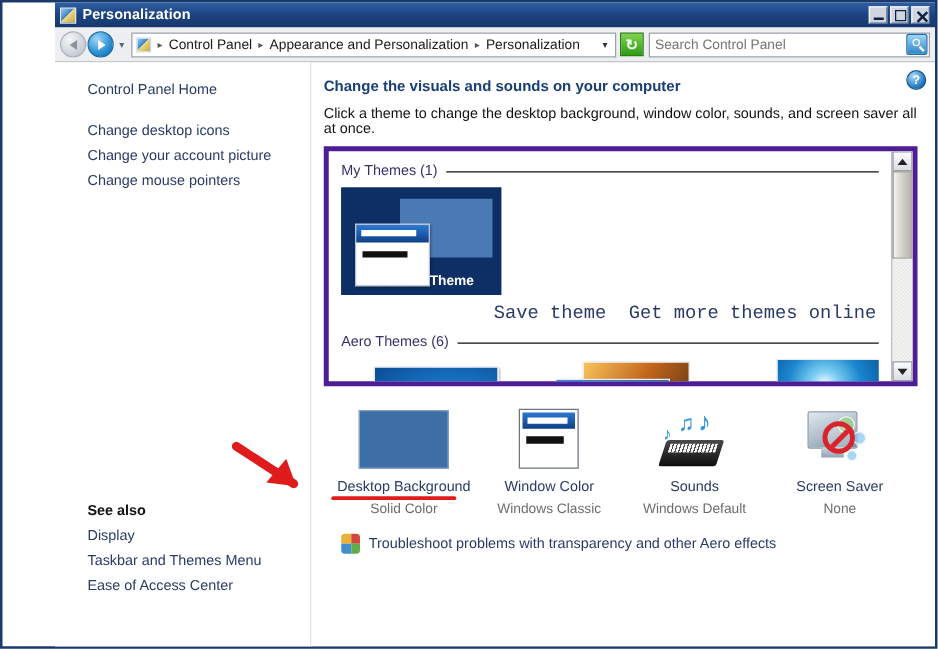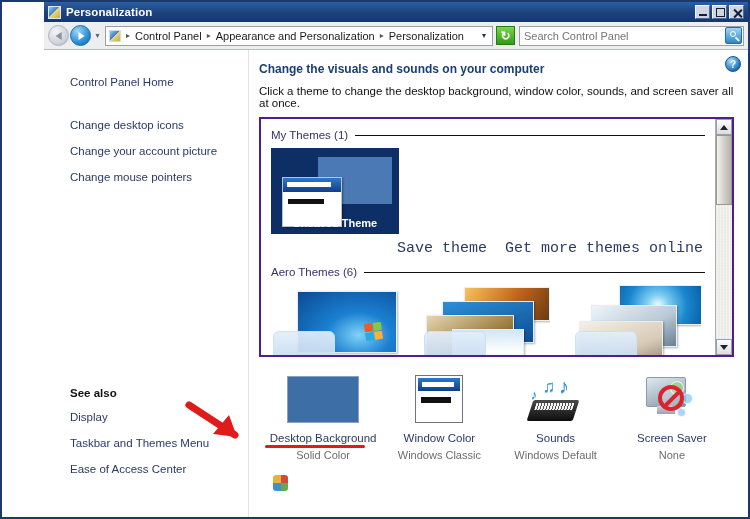--- a/index.html
+++ b/index.html
@@ -61,34 +61,34 @@
             box-sizing:border-box;position:relative;}
   .srch-ico::before{content:"";position:absolute;left:3.5px;top:3px;width:6px;height:6px;
             border:1.6px solid #fff;border-radius:50%;box-sizing:border-box;}
   .srch-ico::after{content:"";position:absolute;left:9px;top:9.5px;width:4.5px;height:1.7px;
             background:#fff;transform:rotate(45deg);}
 
   
   .content{display:flex;height:467px;background:#fff;}
   .sidebar{width:205px;flex:0 0 auto;background:#fff;border-right:1px solid #dfe1e5;
            padding:14px 0 0 26px;box-sizing:border-box;position:relative;}
-  .slink{font-size:11.5px;color:#2a3a66;margin-bottom:4px;cursor:pointer;line-height:16px;margin-top:10px;}
+  .slink{font-size:11.5px;color:#2a3a66;margin-bottom:4px;cursor:pointer;line-height:16px;}
   .sgap{height:13px;}
   .seealso{position:absolute;left:26px;bottom:36px;width:175px;}
   .seealso-hd{font-size:11.5px;font-weight:bold;color:#111;margin-bottom:6px;}
 
   .main{flex:1 1 auto;position:relative;padding:12px 14px 0 10px;box-sizing:border-box;}
   .help{position:absolute;right:7px;top:6px;width:16px;height:16px;border-radius:50%;
         background:radial-gradient(circle at 35% 28%,#a9dcfb,#1f74bd 70%,#12538e);
         border:1px solid #16558f;box-sizing:border-box;color:#fff;font-size:10px;
         font-weight:bold;display:flex;align-items:center;justify-content:center;}
   .h1{font-size:12px;font-weight:bold;color:#1a3f77;margin:0 0 9px 0;}
   .sub{font-size:11.5px;color:#111;margin:0 0 8px 0;}
 
-  .themebox{height:240px;border:2px solid #4c1d95;background:#fff;position:relative;
+  .themebox{height:192px;border:4px solid #4c1d95;background:#fff;position:relative;
             box-sizing:border-box;overflow:hidden;}
   .themescroll{position:absolute;left:0;top:0;right:17px;bottom:0;padding:8px 10px 0 10px;box-sizing:border-box;}
   .grp{display:flex;align-items:center;margin:2px 0 7px 0;}
   .grp-lbl{font-size:11.5px;color:#3b2f6b;white-space:nowrap;padding-right:7px;}
   .grp-line{flex:1 1 auto;height:1px;background:#111;}
   .tiles{display:flex;gap:23px;}
   .tile{width:128px;}
   .tilebox{width:128px;height:86px;position:relative;box-sizing:border-box;}
   .tile-sel{background:#0d2f66;border:1px solid #0d2f66;padding:6px;}
 
@@ -388,17 +388,18 @@
 
       </div>
 
       <div class="trouble">
         <div class="shield">
           <i class="sh1"></i>
             <i class="sh2"></i>
             <i class="sh3"></i>
             <i class="sh4"></i>
         </div>
+        <span class="trouble-txt">Troubleshoot problems with transparency and other Aero effects</span>
       </div>
 
     </div>
   </div>
 </div>
 
 </body></html>

